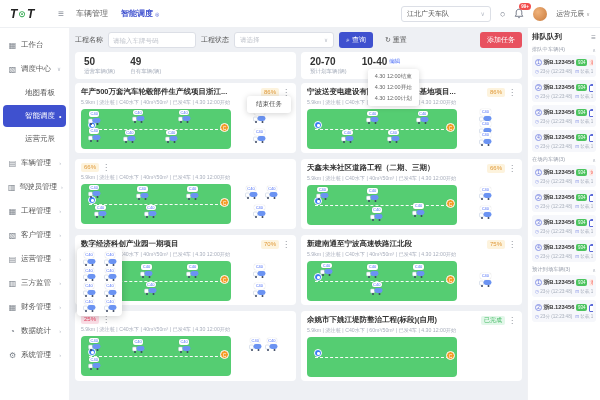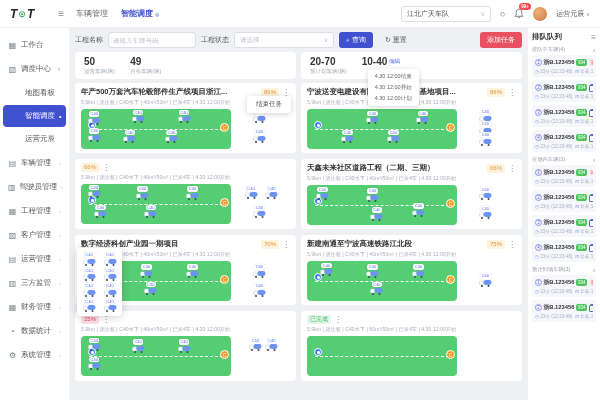--- a/index.html
+++ b/index.html
@@ -1011,20 +1011,21 @@
                     <circle cx="9.5" cy="7" r="1" fill="#3a4660"></circle>
                   </svg>
                 </div>
               </div>
 
           </div>
         </div>
 
         <div class="card">
           <div class="card-head">
+            <div class="card-title">余姚市下姚江堤防整治工程(标段)(自用)</div>
             <span class="pbadge success">已完成</span>
             <span class="more">⋮</span>
           </div>
 
           <div class="card-meta">5.9km | 浇注桩 | C40水下 | 60m³/50m³ | 已发4车 | 4.30 12:00开始</div>
           <div class="map">
             <div class="green"></div>
             <div class="dash"></div>
             <span class="pin"></span>
             <span class="site">C</span>

